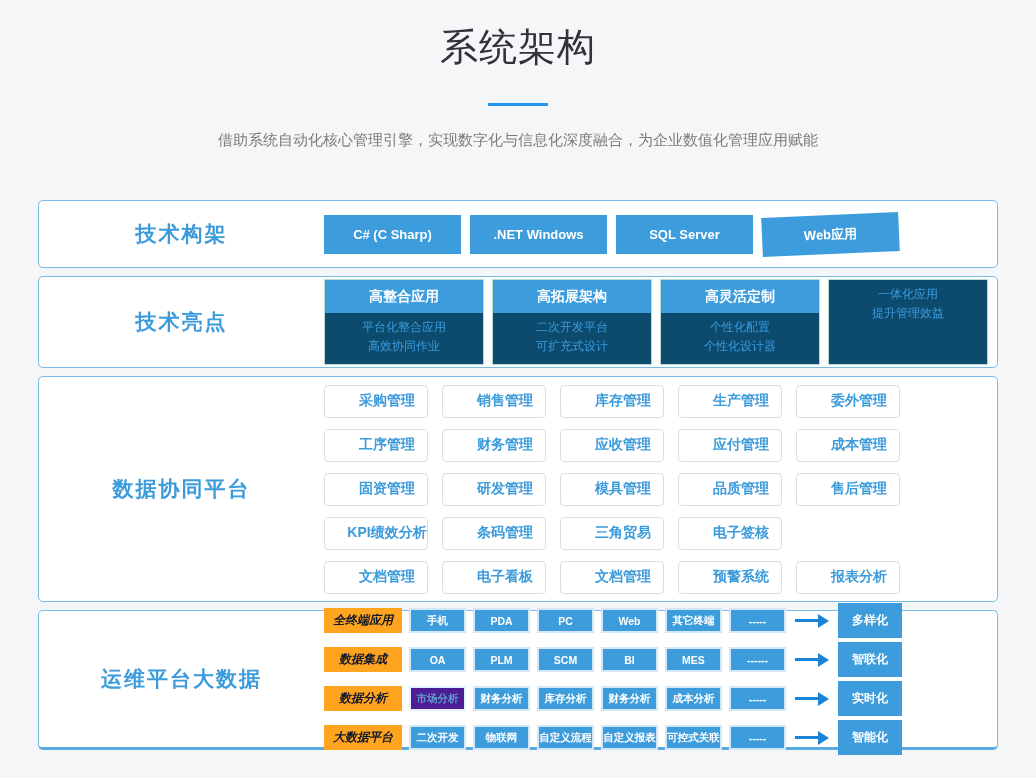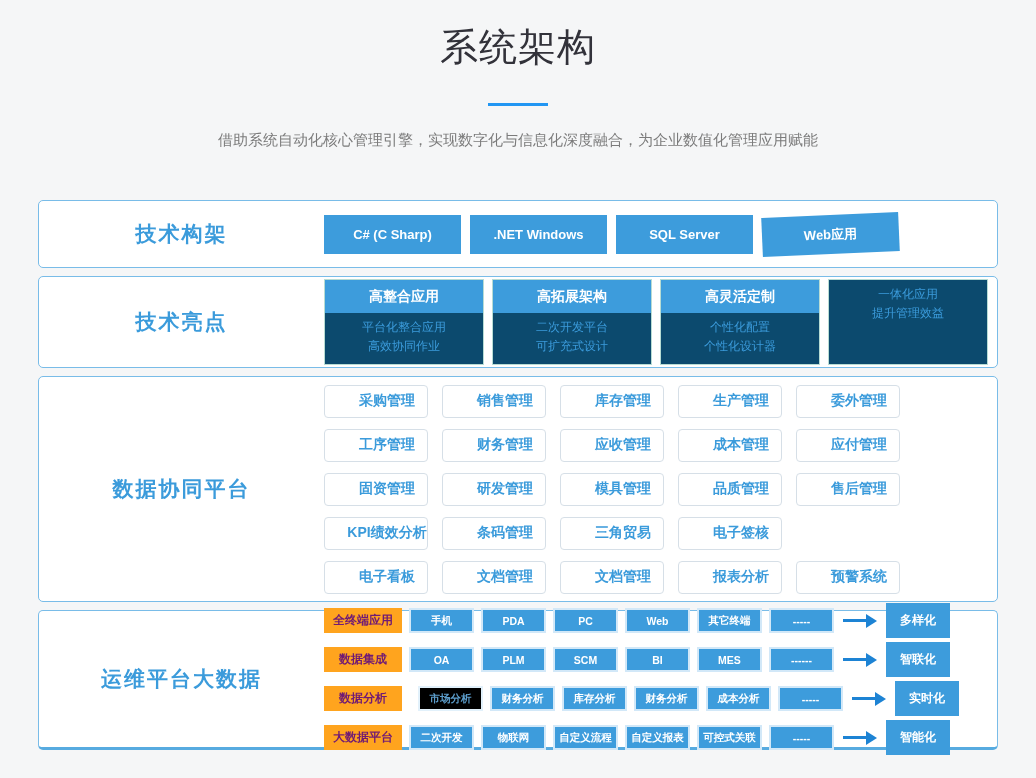--- a/index.html
+++ b/index.html
@@ -39,26 +39,26 @@
   
   .grid { display:flex; flex-direction:column; gap:11px; }
   .grid-row { display:flex; gap:14px; }
   .module-chip { width:104px; height:33px; background:#fff; border:1px solid #d6dfe7; border-radius:4px;
                  color:#3b9bdb; font-size:14px; font-weight:bold; white-space:nowrap;
                  display:flex; align-items:center; justify-content:center;padding-left:22px; }
 
   
   .bd-rows { display:flex; flex-direction:column; gap:4px; }
   .bd-row { display:flex; align-items:center; gap:7px; }
-  .chip-orange { flex:0 0 78px; height:25px; background:#ffa41e; color:#701a75; font-size:12px; font-weight:bold;
-                 display:flex; align-items:center; justify-content:center; }
-  .bd-chip { width:65px; height:25px; background:#3d9cdc; border:2px solid #d2e8f8; color:#fff;
+  .chip-orange { flex:0 0 78px; height:25px; background:#ffa41e; color:#0f172a; font-size:12px; font-weight:bold;
+                 display:flex; align-items:center; justify-content:center;font-style:italic; }
+  .bd-chip { width:57px; height:25px; background:#3d9cdc; border:2px solid #d2e8f8; color:#fff;
              font-size:10.5px; font-weight:bold; white-space:nowrap;
              display:flex; align-items:center; justify-content:center; }
-  .bd-chip.muted { background:#000000; color:#5c9dcb; border-color:#e2f1fb;margin-left:9px; }
+  .bd-chip.muted { background:#4c1d95; color:#5c9dcb; border-color:#e2f1fb; }
   .arrow { width:34px; height:14px; display:flex; align-items:center; margin:0 2px; }
   .arrow::before { content:""; flex:1; height:3px; background:#1d83d4; }
   .arrow::after { content:""; width:0; height:0; border-left:11px solid #1d83d4;
                   border-top:7px solid transparent; border-bottom:7px solid transparent; }
   .bd-result { width:64px; height:35px; background:#3d9cdc; color:#fff; font-size:12px; font-weight:bold;
                display:flex; align-items:center; justify-content:center; }
 </style>
 </head>
 <body>
 
@@ -119,42 +119,42 @@
             <div class="module-chip">采购管理</div>
             <div class="module-chip">销售管理</div>
             <div class="module-chip">库存管理</div>
             <div class="module-chip">生产管理</div>
             <div class="module-chip">委外管理</div>
           </div>
           <div class="grid-row">
             <div class="module-chip">工序管理</div>
             <div class="module-chip">财务管理</div>
             <div class="module-chip">应收管理</div>
+            <div class="module-chip">应付管理</div>
             <div class="module-chip">成本管理</div>
-            <div class="module-chip">应付管理</div>
           </div>
           <div class="grid-row">
             <div class="module-chip">固资管理</div>
             <div class="module-chip">研发管理</div>
             <div class="module-chip">模具管理</div>
             <div class="module-chip">品质管理</div>
             <div class="module-chip">售后管理</div>
           </div>
           <div class="grid-row">
             <div class="module-chip">KPI绩效分析</div>
             <div class="module-chip">条码管理</div>
             <div class="module-chip">三角贸易</div>
             <div class="module-chip">电子签核</div>
           </div>
           <div class="grid-row">
+            <div class="module-chip">文档管理</div>
             <div class="module-chip">电子看板</div>
             <div class="module-chip">文档管理</div>
-            <div class="module-chip">文档管理</div>
+            <div class="module-chip">预警系统</div>
             <div class="module-chip">报表分析</div>
-            <div class="module-chip">预警系统</div>
           </div>
         </div>
     </section>
 
     <section class="panel panel-4">
       <div class="panel-label">运维平台大数据</div>
       <div class="bd-rows" id="bigdata-rows">
           <div class="bd-row">
             <div class="chip-orange">全终端应用</div>
             <div class="bd-chip">手机</div>

